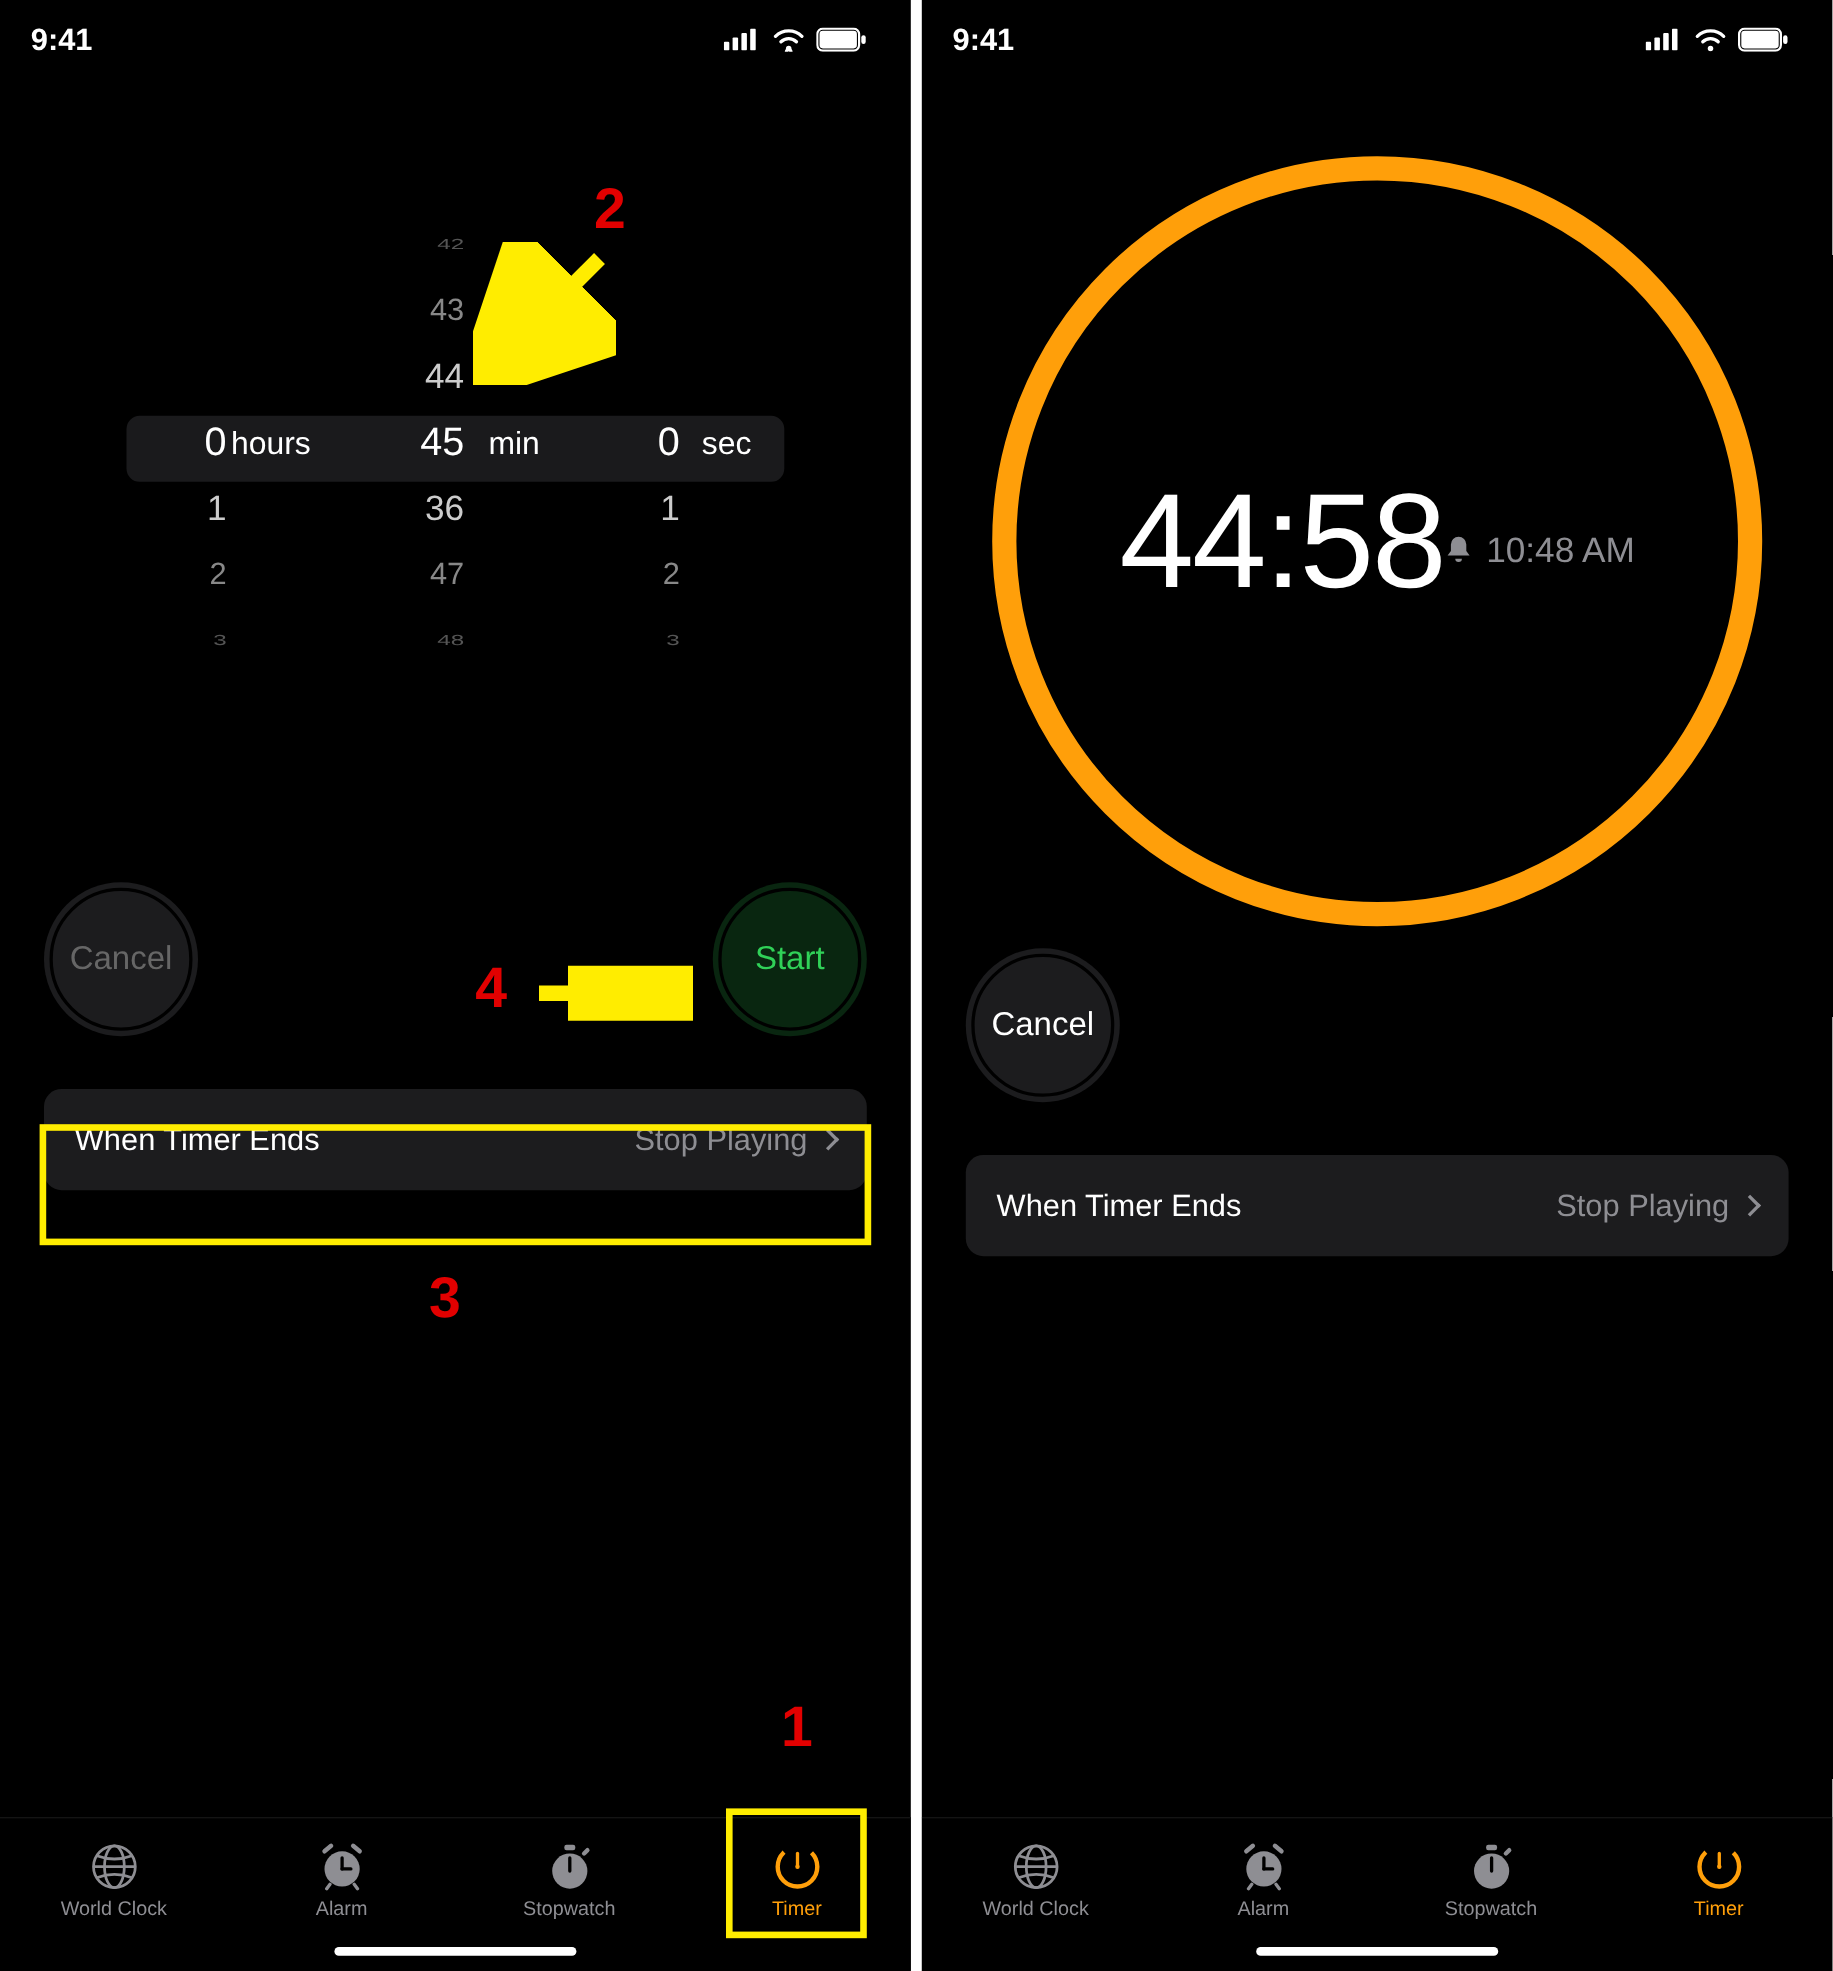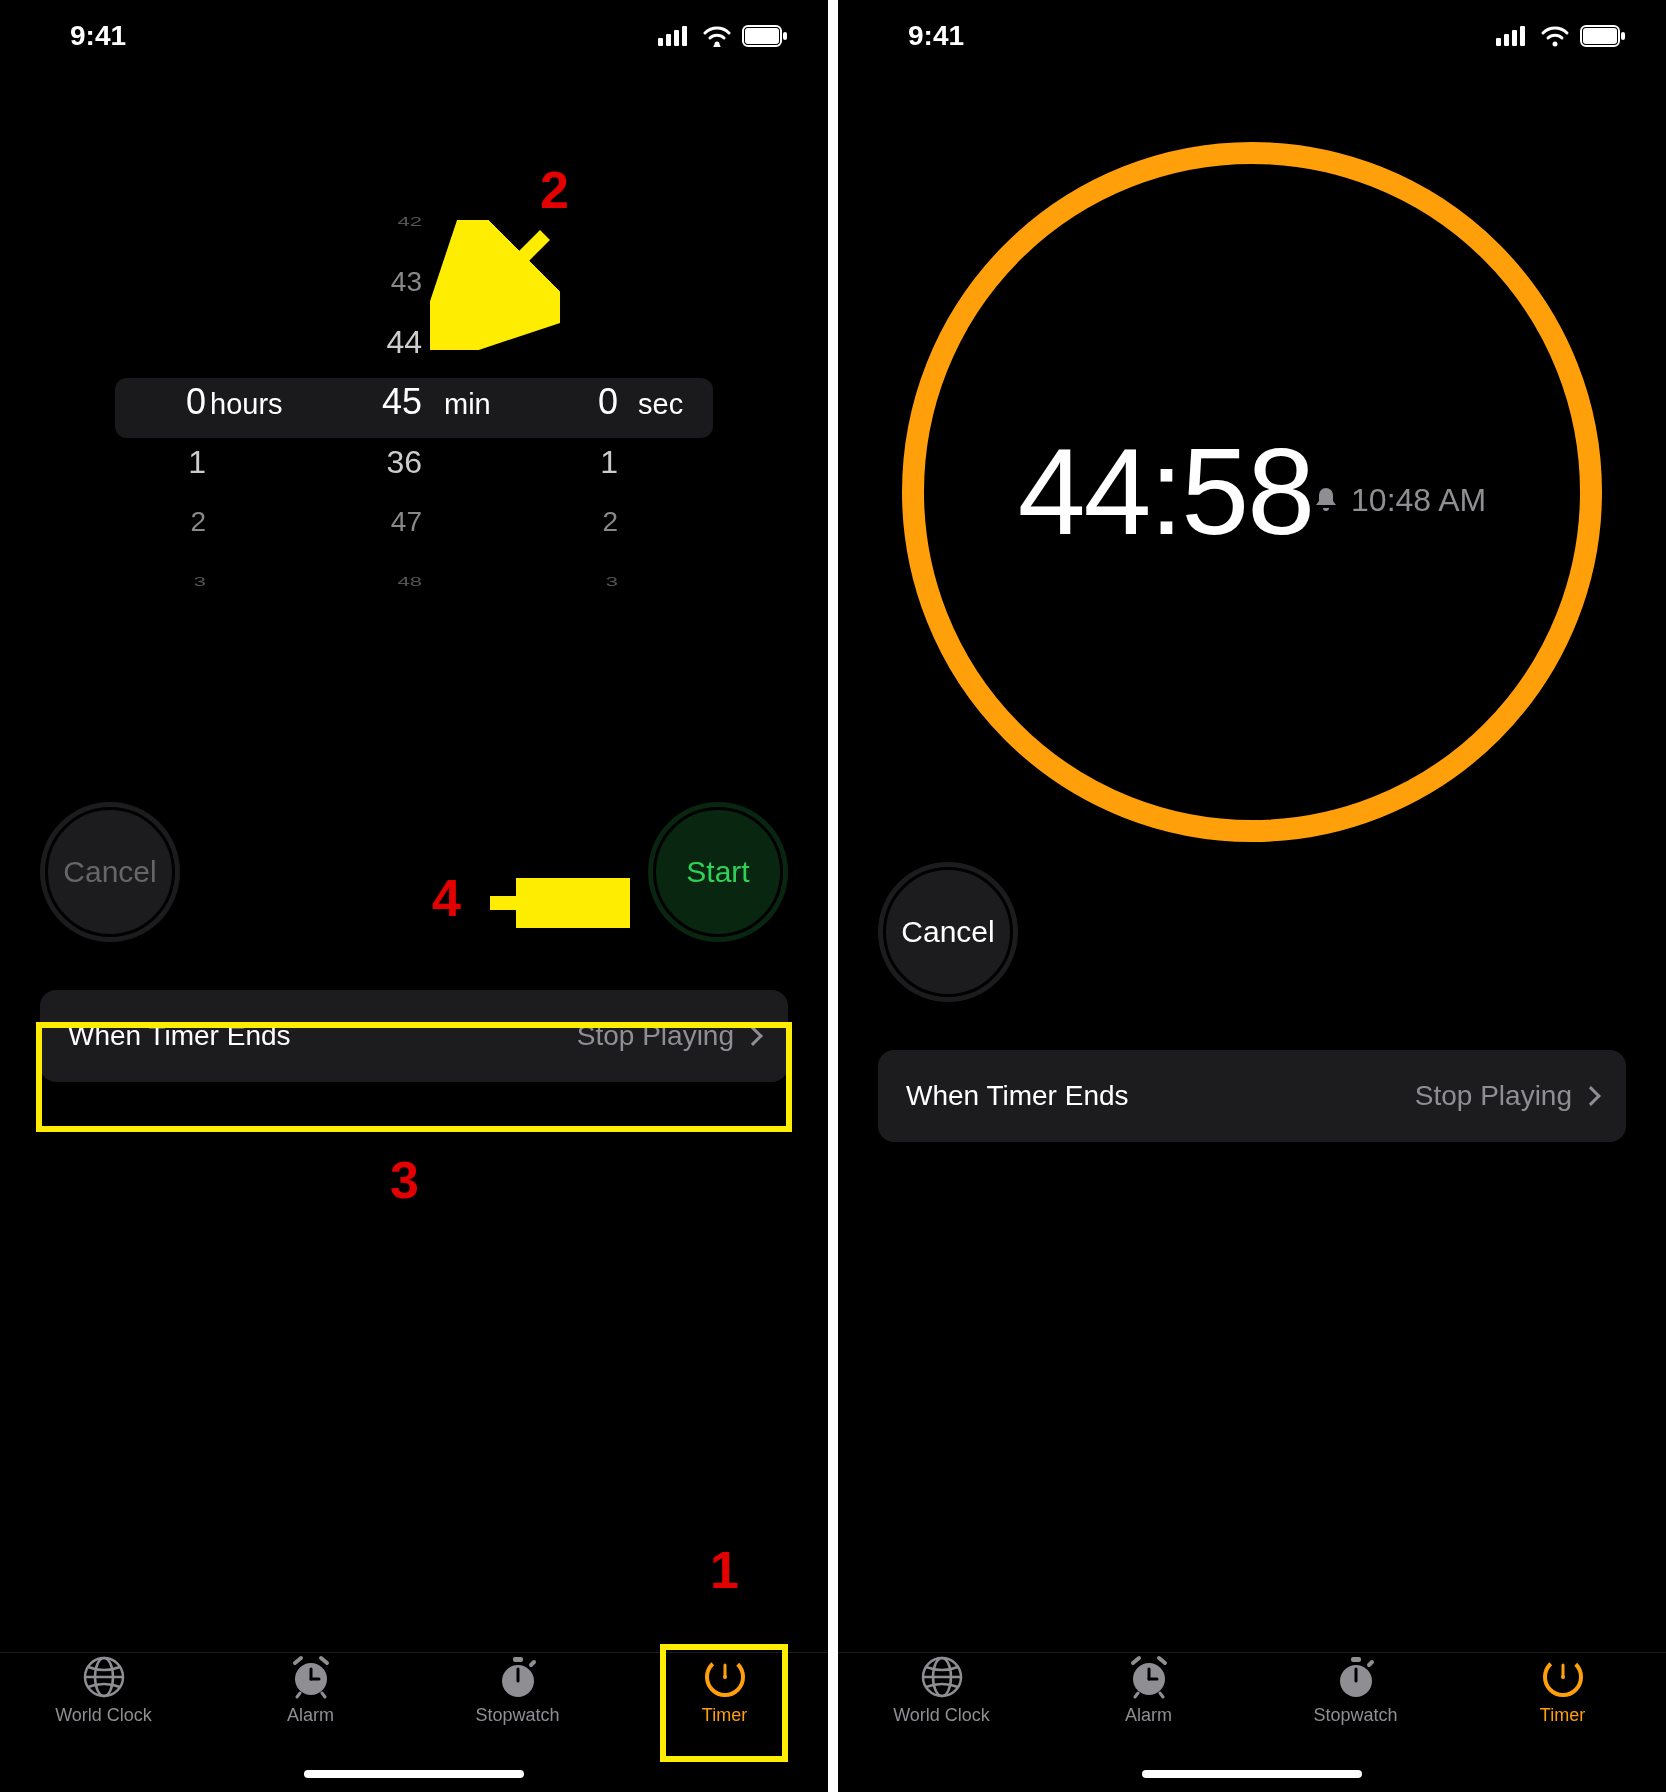--- a/index.html
+++ b/index.html
@@ -14,21 +14,21 @@
     --yellow:#ffed00;
   }
   *{box-sizing:border-box;margin:0;padding:0;font-family:-apple-system,Helvetica Neue,Arial,sans-serif;-webkit-font-smoothing:antialiased;}
   body{background:#fff;width:1666px;height:1792px;overflow:hidden;}
   .wrap{display:flex;gap:10px;width:1666px;height:1792px;background:#fff;}
   .phone{position:relative;flex:1;background:var(--bg);border-radius:0;overflow:hidden;color:var(--text);}
   .phone.left{width:828px;}
   .phone.right{width:828px;}
 
   
-  .status-bar{display:flex;justify-content:space-between;align-items:center;height:72px;padding:0 40px 0 70px;font-size:28px;font-weight:600;}
+  .status-bar{display:flex;justify-content:space-between;align-items:center;height:72px;padding:0 40px 0 28px;font-size:28px;font-weight:600;}
   .status-right{display:flex;gap:10px;align-items:center;}
   .status-right svg{display:block;}
 
   
   .picker-area{position:relative;margin-top:160px;height:340px;display:flex;justify-content:center;}
   .picker-highlight{position:absolute;left:115px;right:115px;top:146px;height:60px;background:rgba(120,120,128,0.22);border-radius:12px;}
   .picker-cols{position:relative;display:flex;gap:0;width:600px;justify-content:center;}
   .picker-col{position:relative;width:200px;text-align:right;padding-right:92px;}
   .picker-col.hours{padding-right:108px;}
   .picker-col.sec{padding-right:96px;}
@@ -56,21 +56,21 @@
   .circle-btn.pause{color:var(--orange);}
   .circle-btn.pause::before{background:rgba(255,159,10,0.22);}
   .circle-btn span{position:relative;z-index:2;}
 
   
   .list-row{position:relative;margin:48px 40px 0;background:var(--panel);height:92px;border-radius:16px;display:flex;align-items:center;justify-content:space-between;padding:0 28px;font-size:28px;}
   .list-row .value{color:var(--muted);display:flex;align-items:center;gap:12px;}
   .chev{width:14px;height:14px;border-top:3px solid var(--muted);border-right:3px solid var(--muted);transform:rotate(45deg);}
 
   
-  .tab-bar{position:absolute;left:0;right:0;bottom:0;height:140px;background:#000;display:flex;justify-content:space-around;align-items:flex-start;padding-top:2px;border-top:1px solid #1a1a1a;}
+  .tab-bar{position:absolute;left:0;right:0;bottom:0;height:140px;background:#000;display:flex;justify-content:space-around;align-items:flex-start;padding-top:22px;border-top:1px solid #1a1a1a;}
   .tab{display:flex;flex-direction:column;align-items:center;gap:6px;width:180px;}
   .tab-label{font-size:18px;color:var(--muted);}
   .tab.active .tab-label{color:var(--orange);}
   .tab svg{display:block;}
   .home-indicator{position:absolute;bottom:14px;left:50%;transform:translateX(-50%);width:220px;height:8px;background:#fff;border-radius:4px;}
 
   
   .timer-area{position:relative;margin-top:50px;height:740px;display:flex;align-items:center;justify-content:center;}
   .timer-ring{position:relative;width:700px;height:700px;border-radius:50%;border:22px solid var(--orange);display:flex;flex-direction:row;align-items:center;justify-content:center;}
   .timer-time{font-size:122px;font-weight:200;letter-spacing:-2px;}

